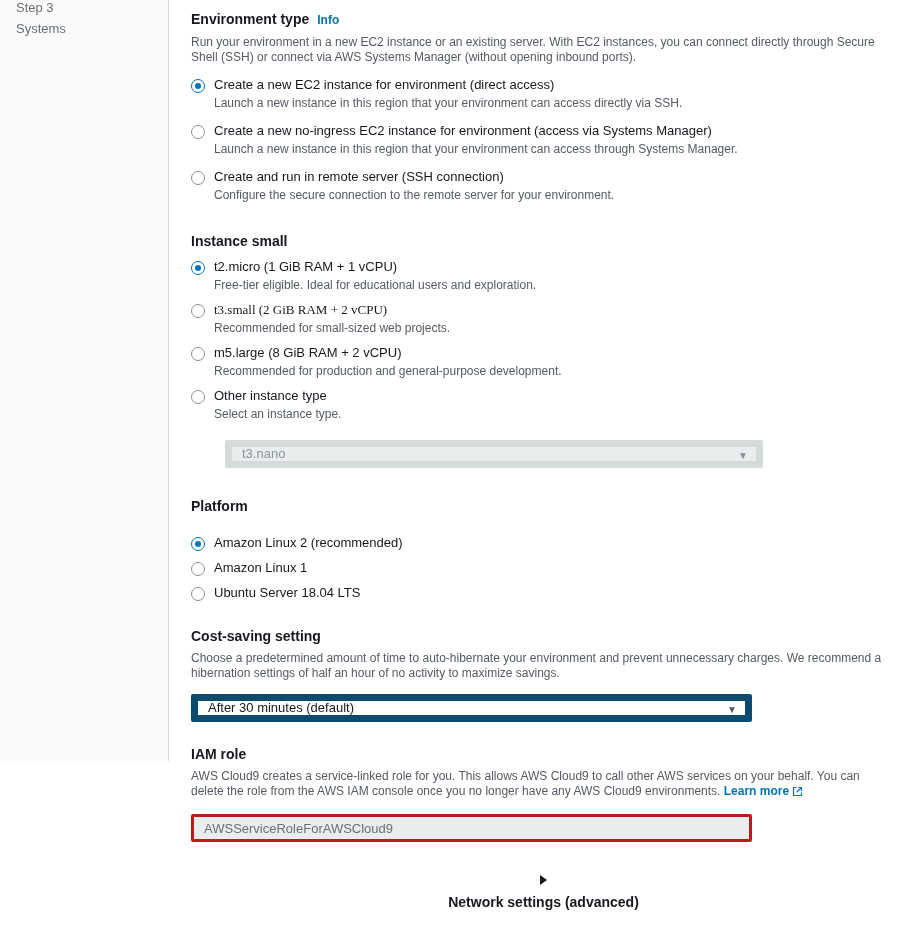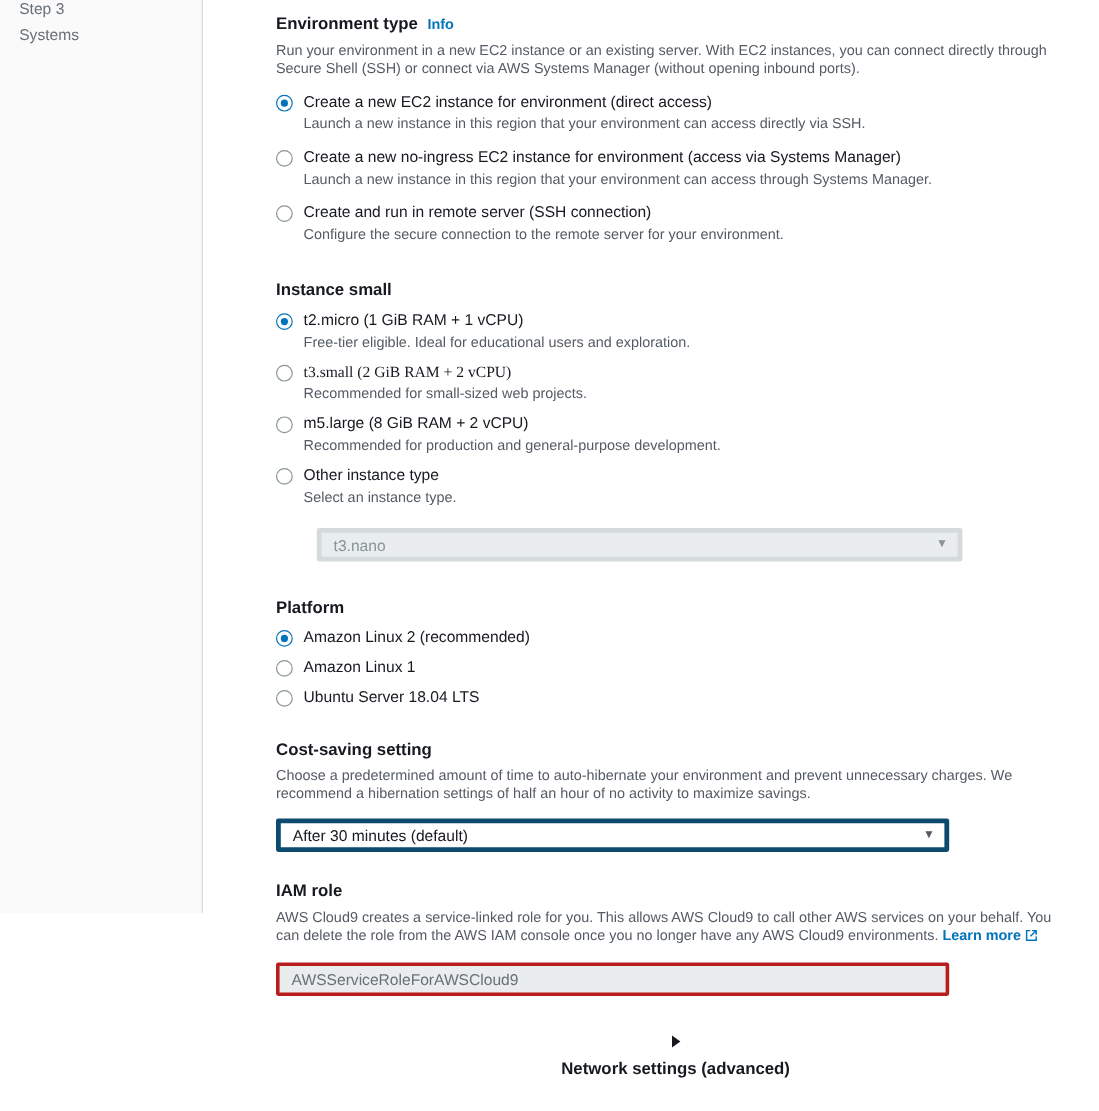--- a/index.html
+++ b/index.html
@@ -10,21 +10,20 @@
     font-family: "Liberation Sans", sans-serif;
     color: #16191f;
     overflow: hidden;
   }
   .page {
     position: relative;
     width: 916px;
     height: 761px;
     display: flex;
     background: #ffffff;
-    gap: 39px;
   }
   
   .sidebar {
     width: 169px;
     flex: 0 0 169px;
     background: #fafafa;
     border-right: 1px solid #d5dbdb;
     padding: 0 0 0 16px;
   }
   .step-item {
@@ -103,25 +102,25 @@
     color: #16191f;
   }
   .radio-sub {
     font-size: 12px;
     line-height: 15px;
     color: #545b64;
     margin-top: 3px;
   }
   .select {
     height: 28px;
-    border: 4px solid #0c4a6e;
+    border: 7px solid #0c4a6e;
     border-radius: 2px;
     background: #ffffff;
     display: flex;
-    align-items: center;
+    align-items: flex-end;
     padding: 0 8px 0 10px;
     font-size: 13px;
     color: #16191f;
     cursor: pointer;
     position: relative;
   }
   .select.disabled {
     background: #eaeded;
     border-color: #d5dbdb;
     color: #879596;
@@ -263,21 +262,21 @@
         <span>t3.nano</span>
         <span class="caret">▼</span>
       </div>
     </div>
 
     <div class="section" style="margin-top:29px;">
       <div class="section-title">
         <span>Platform</span>
       </div>
 
-      <div class="radio-row tight" style="margin-top:8px;">
+      <div class="radio-row tight" style="margin-top:20px;">
         <span class="radio checked"></span>
         <span class="radio-label">Amazon Linux 2 (recommended)</span>
       </div>
       <div class="radio-row tight">
         <span class="radio"></span>
         <span class="radio-label">Amazon Linux 1</span>
       </div>
       <div class="radio-row tight">
         <span class="radio"></span>
         <span class="radio-label">Ubuntu Server 18.04 LTS</span>

